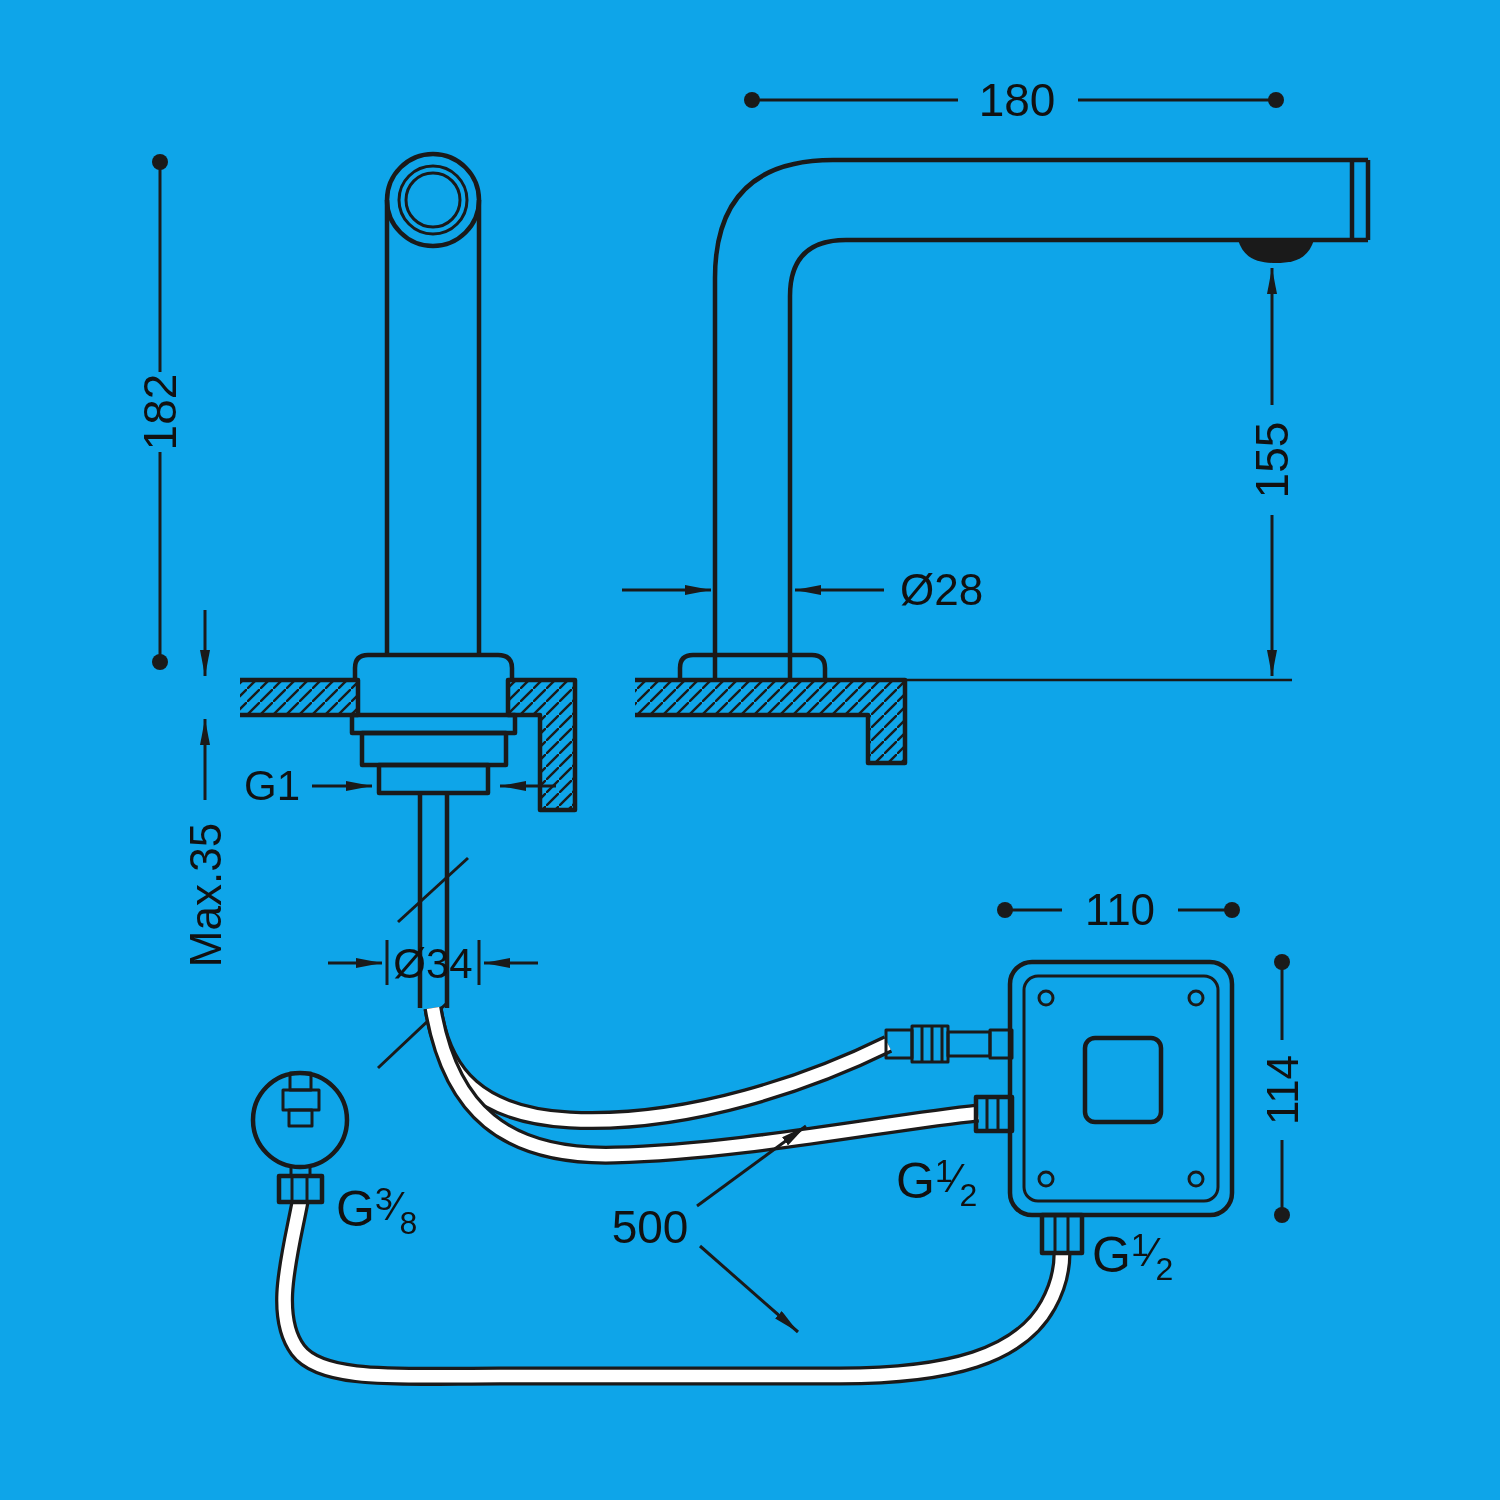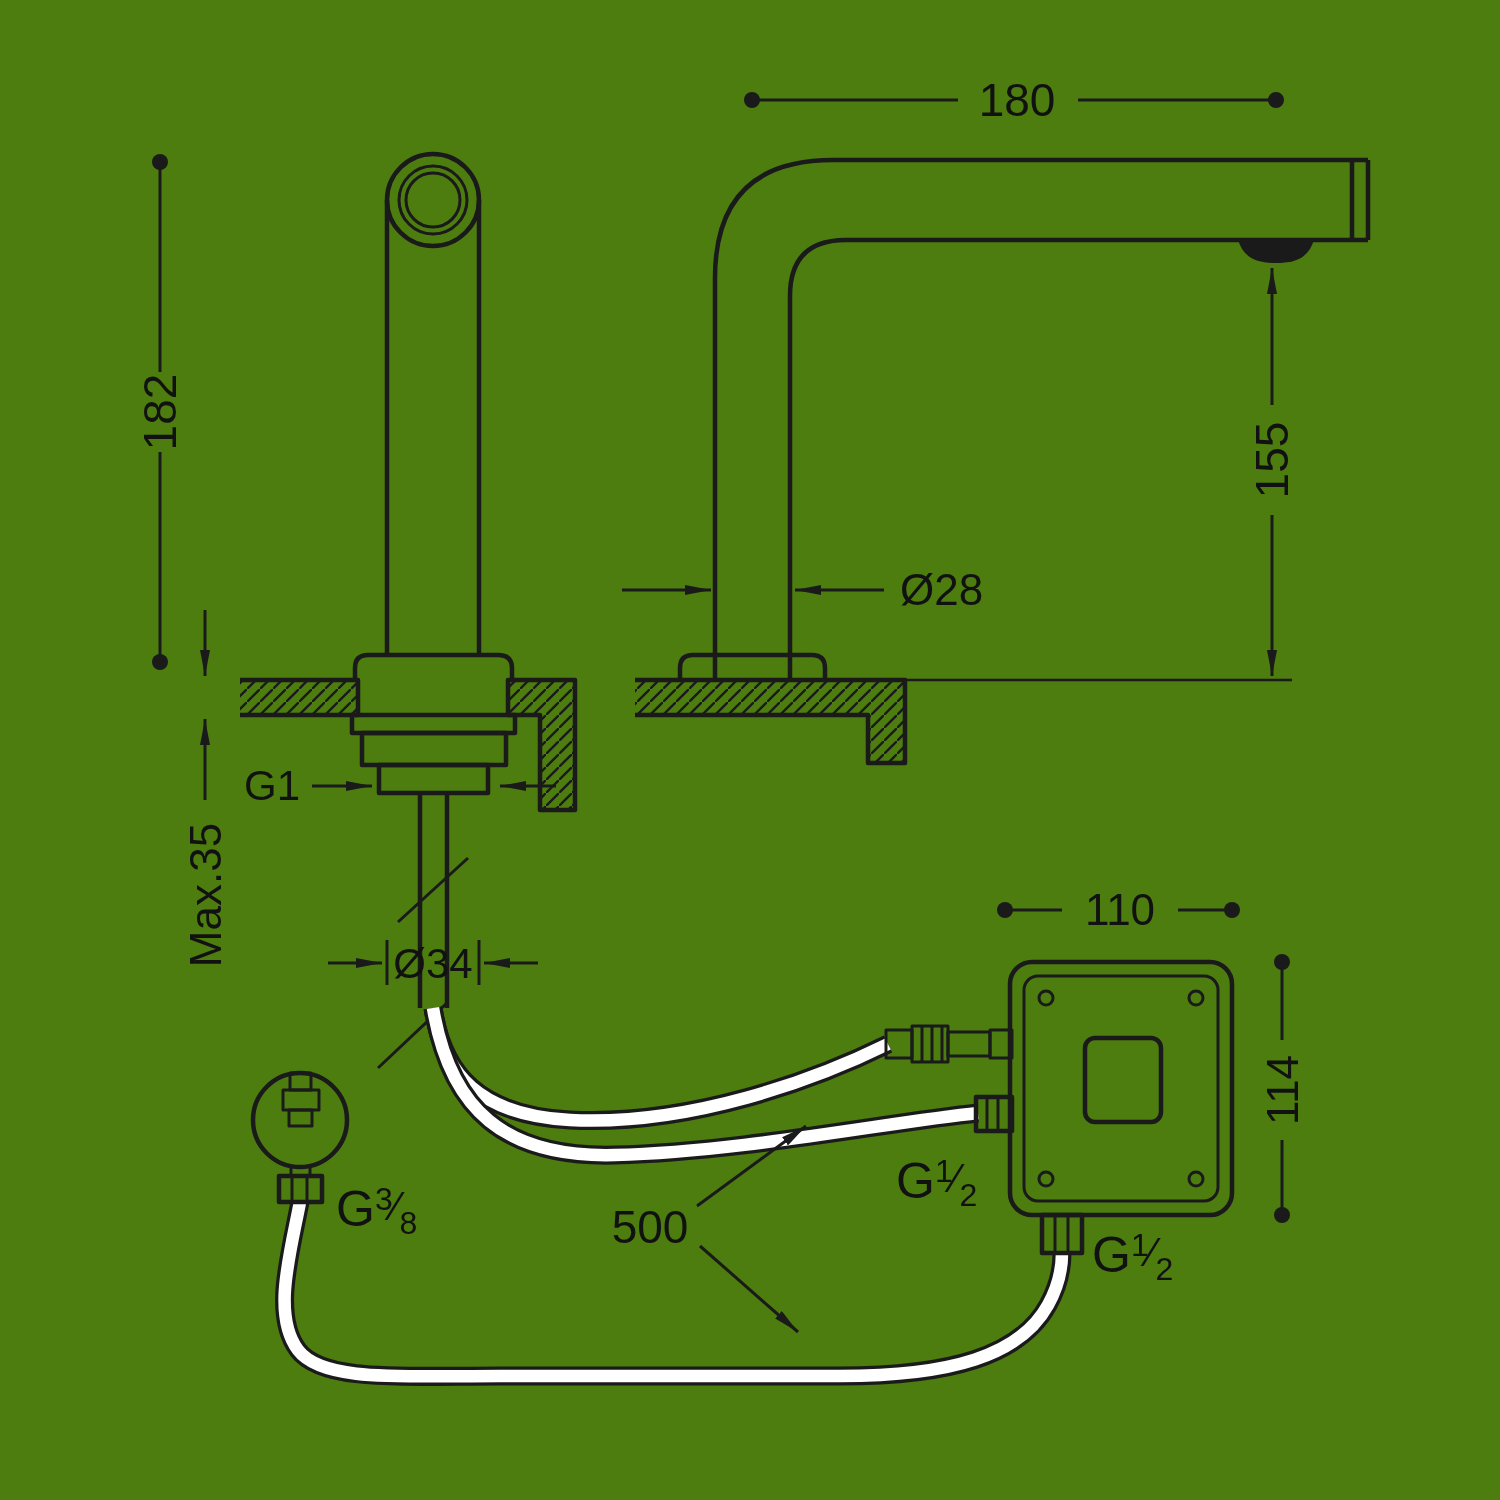--- a/index.html
+++ b/index.html
@@ -1,16 +1,16 @@
 <!DOCTYPE html>
 <html><head>
 <meta charset="utf-8">
 <style>
   html,body{margin:0;padding:0;background:#fff;}
-  .stage{width:1500px;height:1500px;background:#4d7c0f;position:relative;font-family:"Liberation Sans",sans-serif;}
+  .stage{width:1500px;height:1500px;background:#0ea5e9;position:relative;font-family:"Liberation Sans",sans-serif;}
   svg{display:block;}
   .ol{fill:none;stroke:#1a1a1a;stroke-width:4.5;stroke-linejoin:round;stroke-linecap:butt;}
   .ol3{fill:none;stroke:#1a1a1a;stroke-width:3;stroke-linejoin:round;}
   .dim{fill:none;stroke:#1a1a1a;stroke-width:3;}
   .ext{fill:none;stroke:#1a1a1a;stroke-width:2.5;}
   .dot{fill:#1a1a1a;stroke:none;}
   .solid{fill:#1a1a1a;stroke:none;}
   .hatchfill{fill:url(#hatch);stroke:none;}
   .hose-o{fill:none;stroke:#1a1a1a;stroke-width:19;stroke-linecap:butt;}
   .hose-i{fill:none;stroke:#ffffff;stroke-width:12.5;stroke-linecap:butt;}

